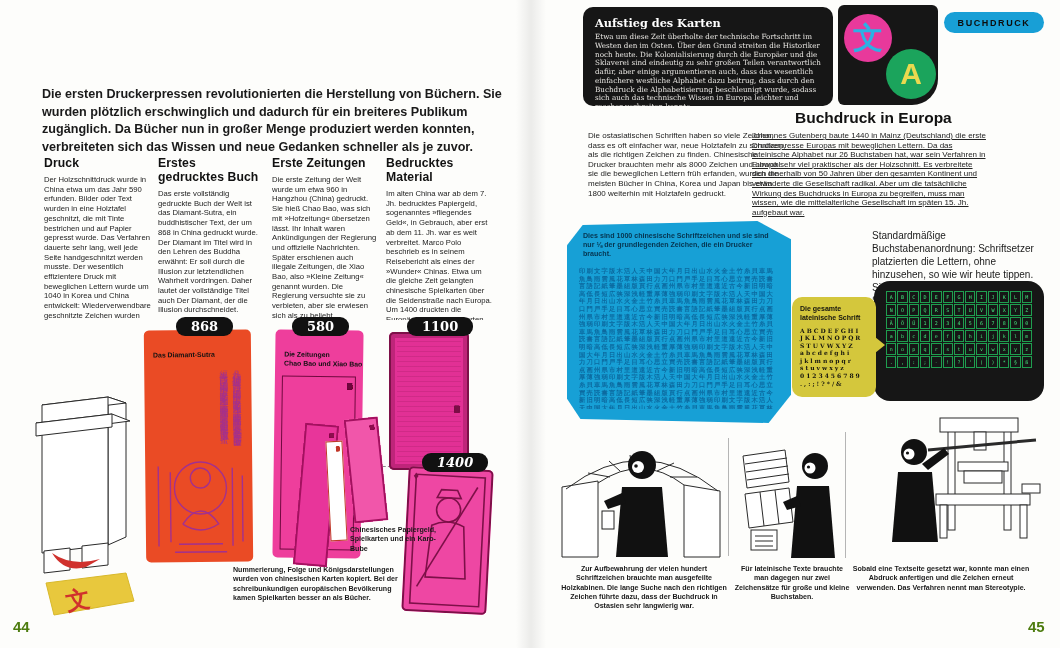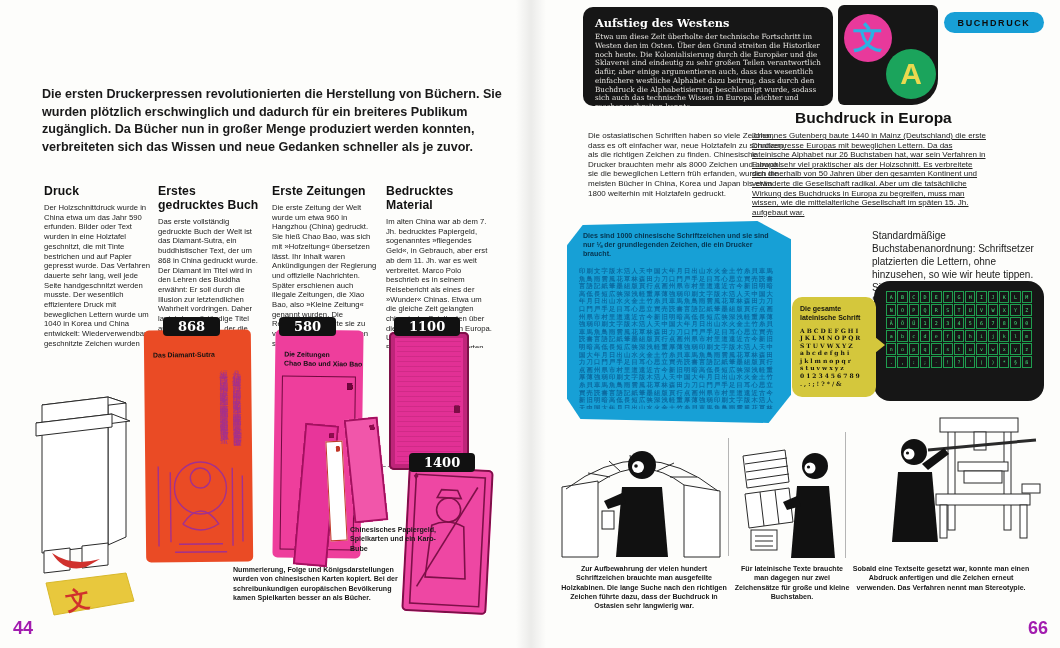--- a/index.html
+++ b/index.html
@@ -5,28 +5,28 @@
   * { box-sizing: border-box; margin: 0; padding: 0; }
   html,body { width:1060px; height:648px; }
   body { font-family:"Liberation Sans", sans-serif; background:#e9e7e2; }
   #stage { position:relative; width:1060px; height:648px; background:#fdfdfb; overflow:hidden; }
   .gutter { position:absolute; left:516px; top:0; width:30px; height:648px;
             background:linear-gradient(to right, rgba(0,0,0,0), rgba(0,0,0,.07), rgba(0,0,0,0)); }
 
   
   .title { position:absolute; left:46px; top:34px; font-size:34px; font-weight:900; letter-spacing:.5px; color:#121212; }
   .intro { position:absolute; left:42px; top:86px; width:494px; font-size:12.6px; font-weight:700; line-height:1.4; color:#1a1a1a; }
-  .col { position:absolute; top:156px; width:107px; height:164px; overflow:hidden;margin-top:28px; }
+  .col { position:absolute; top:156px; width:107px; height:164px; overflow:hidden; }
   .col h3 { font-size:12.2px; font-weight:900; color:#111; margin-bottom:5px; letter-spacing:.1px; }
   .col p { font-size:7.7px; line-height:1.26; color:#222; }
   .c0{left:44px} .c1{left:158px} .c2{left:272px} .c3{left:386px}
   .pre { white-space:pre-line; }
 
   .badge { position:absolute; background:#111; color:#fff; font-family:"DejaVu Serif", serif;
-           font-weight:700; font-size:13px; padding:2px 15px; border-radius:4px; z-index:6; }
+           font-weight:700; font-size:13px; padding:2px 15px; border-radius:9px; z-index:6;margin-left:13px; }
 
   .card { position:absolute; border-radius:5px; }
   .card-sutra { left:145px; top:330px; width:107px; height:232px; background:#ea4b25; transform:rotate(-.6deg); z-index:2; }
   .card-cap { position:absolute; left:9px; top:21px; font-size:6.9px; font-weight:800; color:#111; line-height:1.25; }
   .sutra-vtext { position:absolute; left:8px; right:8px; top:34px; height:82px; overflow:hidden;
                  writing-mode:vertical-rl; font-size:8.5px; line-height:13px; letter-spacing:2px; color:#a2308f; }
   .sutra-art { position:absolute; left:3px; bottom:4px; }
 
   .card-news { left:274px; top:330px; width:88px; height:228px; background:#ee3e9c; transform:rotate(.8deg); z-index:2; }
   .news-grid { position:absolute; left:7px; right:7px; top:46px; bottom:8px; overflow:hidden;
@@ -52,21 +52,21 @@
                box-shadow:inset 0 0 0 2px #7d1048; z-index:3; }
   .karo-sym { position:absolute; left:5px; top:3px; color:#7d1048; font-size:11px; font-weight:700; }
 
   .leftcap { position:absolute; font-size:7.1px; font-weight:700; line-height:1.32; color:#1a1a1a; }
   .cap-papiergeld { left:350px; top:526px; width:90px; z-index:5; }
   .cap-nummerierung { left:233px; top:566px; width:178px; }
 
   .dashv { position:absolute; border-left:1px dashed #8a8a8a; width:0; }
   .dashh { position:absolute; border-top:1px dashed #8a8a8a; height:0; }
 
-  .pagenum { position:absolute; font-size:18px; font-weight:900; color:#a21caf; }
+  .pagenum { position:absolute; font-size:15px; font-weight:900; color:#4d7c0f; }
   .pn-l { left:13px; top:618px; } .pn-r { left:1028px; top:618px; }
 
   
   .blackbox { position:absolute; background:#161616; color:#fff; }
   .box-west { left:583px; top:7px; width:250px; height:99px; border-radius:10px; padding:9px 12px; overflow:hidden; }
   .box-west h2 { font-family:"DejaVu Serif", serif; font-size:11.3px; font-weight:700; margin-bottom:3px; }
   .box-west p  { font-family:"DejaVu Serif", serif; font-size:7.2px; line-height:1.22; color:#e8e6e2; }
   .box-logo { left:838px; top:5px; width:100px; height:100px; border-radius:6px 6px 26px 6px; }
   .circ { position:absolute; border-radius:50%; display:flex; align-items:center; justify-content:center; font-weight:900; }
   .circ-hanzi { left:6px; top:9px; width:48px; height:48px; background:#e8399b; color:#2cb1e4; font-size:30px; z-index:1;}
@@ -194,32 +194,32 @@
     <svg width="85" height="145" viewBox="0 0 85 145" style="position:absolute; inset:0;">
       <g fill="none" stroke="#7d1048" stroke-width="1.6">
         <rect x="8" y="8" width="69" height="129"></rect>
         <circle cx="42" cy="42" r="12"></circle>
         <path d="M30,30 h24 l-4,-8 h-16 z"></path>
         <path d="M26,58 Q42,50 58,58 L62,110 H22 Z"></path>
         <path d="M14,120 L70,18"></path>
       </g>
     </svg>
   </div>
-  <div class="badge" style="left:409px; top:453px; z-index:5;">1400</div>
+  <div class="badge" style="left:409px; top:453px; z-index:5;font-style:italic;">1400</div>
 
   <div class="dashv" style="left:352px; top:466px; height:56px;"></div>
   <div class="dashh" style="left:352px; top:466px; width:44px;"></div>
 
   <div class="leftcap cap-papiergeld">Chinesisches Papier­geld, Spielkarten und ein Karo-Bube</div>
   <div class="leftcap cap-nummerierung">Nummerierung, Folge und Königs­darstellungen wurden von chinesischen Karten kopiert. Bei der schreibunkundigen europäischen Bevölkerung kamen Spiel­karten besser an als Bücher.</div>
 
   <div class="pagenum pn-l">44</div>
 
   <div class="blackbox box-west">
-    <h2>Aufstieg des Westens</h2>
+    <h2>Aufstieg des Karten</h2>
     <p>Etwa um diese Zeit überholte der technische Fortschritt im Westen den im Osten. Über den Grund streiten die Historiker noch heute. Die Kolonialisierung durch die Europäer und die Sklaverei sind eindeutig zu sehr großen Teilen verantwortlich dafür, aber einige argumentieren auch, dass das wesentlich einfachere westliche Alphabet dazu beitrug, dass durch den Buchdruck die Alphabetisierung beschleunigt wurde, sodass sich auch das technische Wissen in Europa leichter und rascher verbreiten konnte.</p>
   </div>
 
   <div class="blackbox box-logo">
     <div class="circ circ-hanzi">文</div>
     <div class="circ circ-latin">A</div>
   </div>
 
   <div class="tab">BUCHDRUCK</div>
 
@@ -392,14 +392,14 @@
     <polygon points="70,54 92,38 97,44 76,60" fill="#111"></polygon>
     <circle cx="62" cy="42" r="13" fill="#111"></circle>
     <circle cx="57" cy="44" r="5.5" fill="#fff"></circle>
       <circle cx="55.5" cy="43" r="1.6" fill="#111"></circle>
   </svg>
 
   <div class="rcap rc0">Zur Aufbewahrung der vielen hundert Schriftzeichen brauchte man ausgefeilte Holzkabinen. Die lange Suche nach den richtigen Zeichen führte dazu, dass der Buchdruck in Ostasien sehr langwierig war.</div>
   <div class="rcap rc1">Für lateinische Texte brauchte man dagegen nur zwei Zeichensätze für große und kleine Buchstaben.</div>
   <div class="rcap rc2">Sobald eine Textseite gesetzt war, konnte man einen Abdruck anfertigen und die Zeichen erneut verwenden. Das Verfahren nennt man Stereotypie.</div>
 
-  <div class="pagenum pn-r">66</div>
+  <div class="pagenum pn-r">45</div>
 </div>
 
 </body></html>

